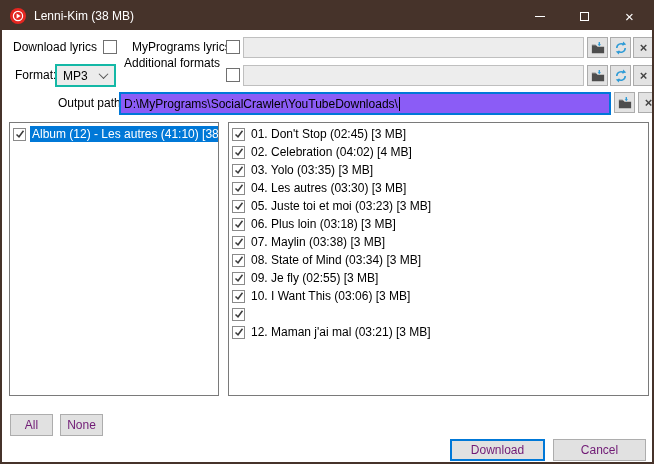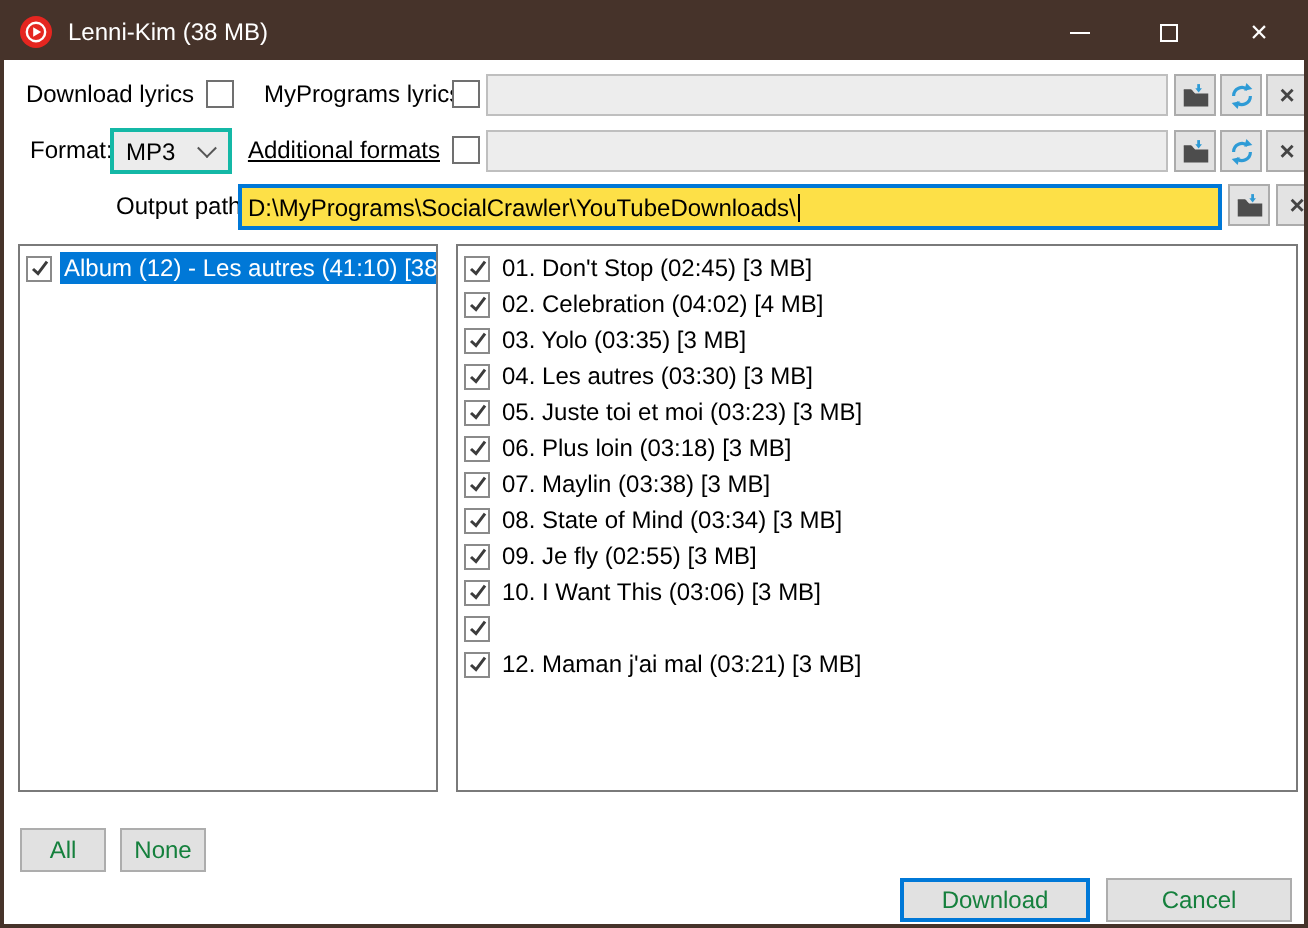--- a/index.html
+++ b/index.html
@@ -24,21 +24,21 @@
   .lbl{ position:absolute; height:15px; line-height:15px; white-space:nowrap; }
   .r{ text-align:right; }
   .cb{
     position:absolute; width:14px; height:14px; background:#fff;
     border:1px solid #707070; display:flex; align-items:center; justify-content:center;
   }
   .txtfield{
     position:absolute; height:21px; background:#ededed; border:1px solid #bfbfbf;
   }
   .outfield{
-    position:absolute; height:23px; background:#fde047; border:2px solid #0078d7;
+    position:absolute; height:23px; background:#8b5cf6; border:2px solid #0078d7;
     display:flex; align-items:center; padding-left:3px; white-space:nowrap; overflow:hidden;
   }
   .caret{ display:inline-block; width:1px; height:14px; background:#000; margin-left:1px; }
   .icon-btn{
     position:absolute; width:21px; height:21px; background:#e3e3e3; border:1px solid #acacac;
     display:flex; align-items:center; justify-content:center;
   }
   .icon-btn svg{ width:14px; height:14px; }
   .xglyph{ color:#444; font-size:13px; font-weight:bold; line-height:1; }
   .combo{
@@ -57,21 +57,21 @@
   .list-cb{
     width:13px; height:13px; background:#fff; border:1px solid #8a8a8a; flex:0 0 auto;
     display:flex; align-items:center; justify-content:center; margin-right:4px;
   }
   .list-cb svg{ width:10px; height:10px; }
   .list-label{ white-space:nowrap; overflow:hidden; padding:1px 2px; }
   .selected-label{ background:#0078d7; color:#fff; flex:1 1 auto; }
   
   .btn{
     position:absolute; background:#e1e1e1; border:1px solid #adadad;
-    font-family:"Liberation Sans", sans-serif; font-size:12px; color:#15803d;
+    font-family:"Liberation Sans", sans-serif; font-size:12px; color:#701a75;
     display:flex; align-items:center; justify-content:center;
   }
   .btn-default{ border:2px solid #0078d7; }
 </style>
 </head>
 <body>
 
 <div class="window">
 
   <div class="titlebar">
@@ -115,21 +115,21 @@
   </div>
   <div class="icon-btn" style="left:631px; top:35px;">
       <span class="xglyph">×</span>
     </div>
 
   <div class="lbl" style="left:13px; top:66px;">Format:</div>
   <div class="combo">
     <span>MP3</span>
     <span class="chev"></span>
   </div>
-  <div class="lbl r" style="left:118px; top:66px; width:100px;text-decoration:underline;">Additional formats</div>
+  <div class="lbl r" style="left:118px; top:54px; width:100px;">Additional formats</div>
   <div class="cb" style="left:224px; top:66px;"></div>
   <div class="txtfield" style="left:241px; top:63px; width:341px;"></div>
   <div class="icon-btn" style="left:585px; top:63px;">
     <svg viewBox="0 0 16 16">
       <path d="M1 5h5l1.5 1.5H15V14H1z" fill="#4d4d4d"></path>
       <path d="M1 4.2h4.2l1 1H1z" fill="#4d4d4d"></path>
       <path d="M9.5 1.2v3.4" stroke="#2e9bd6" stroke-width="1.6" fill="none"></path>
       <path d="M7.6 3.6l1.9 2.4 1.9-2.4z" fill="#2e9bd6"></path>
     </svg>
   </div>

